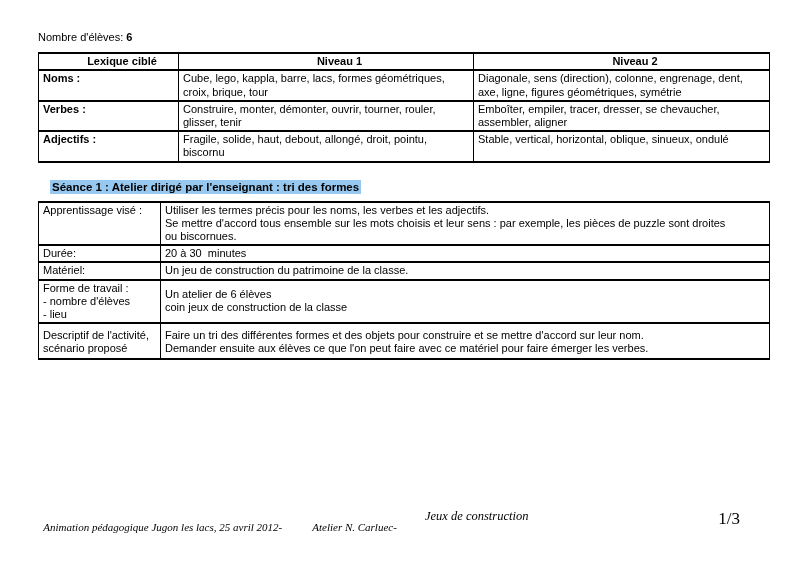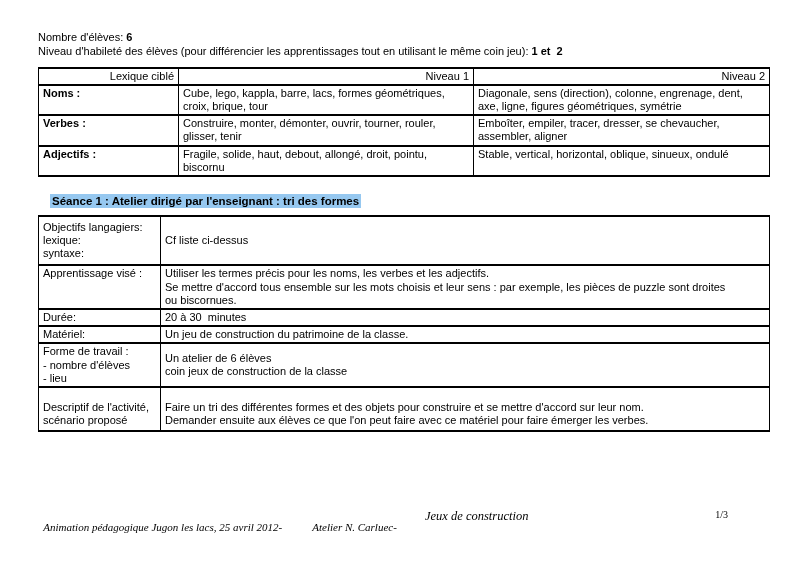--- a/index.html
+++ b/index.html
@@ -35,63 +35,62 @@
     border:1px solid #000;
     border-top-width:2px;
     border-bottom-width:2px;
     padding:1px 4px;
     line-height:1.2;
     white-space:pre-wrap;
     word-wrap:break-word;
     font-size:11px;
     text-align:left;
   }
-  .doc th { text-align:right; font-weight:normal; vertical-align:middle;padding-left:31px; }
+  .doc th { text-align:center; font-weight:bold; vertical-align:middle;padding-left:31px; }
   .lexique td { vertical-align:top; }
   .lexique td.rowlabel { font-weight:bold; }
 
   .seance-heading {
     font-weight:bold;
     font-size:11.5px;
     margin:18px 0 2px 12px;
   }
   .seance td.rowlabel { vertical-align:top; }
   .seance td.rowvalue { vertical-align:middle; }
   .seance tr.r-objectifs td { padding-top:4px; padding-bottom:4px; }
-  .seance tr.r-descriptif td { padding-top:13px; padding-bottom:3px; }
+  .seance tr.r-descriptif td { padding-top:5px; padding-bottom:3px; }
   td.italic { font-style:italic; }
 
   .footer {
     position:absolute;
     left:38px; right:34px; top:509px;
     font-family:"Liberation Serif", serif;
     font-style:italic;
     font-size:11px;
     white-space:pre;
   }
   .footer .left-b { margin-left:30px; }
   .footer .doc-title {
     position:absolute; left:387px; top:0;
     font-size:12.5px;
   }
   .footer .page-num {
-    position:absolute; right:38px; top:0;
+    position:absolute; right:26px; top:0;
     font-style:normal;
-    font-size:10px;
+    font-size:17px;
   }
 </style>
 </head>
 <body>
 
 <div class="page">
 
 
   <div class="info"><span>Nombre d'élèves: </span><b>6</b></div>
 
-  <div class="info"><span>Niveau d'habileté des élèves (pour différencier les apprentissages tout en utilisant le même coin jeu): </span><b>1 et  2</b></div>
 
   <table class="doc lexique">
     <colgroup>
         <col style="width:140px">
         <col style="width:295px">
         <col style="width:296px">
       </colgroup>
     <thead>
       <tr>
         <th>Lexique ciblé</th>
@@ -124,26 +123,20 @@
   </table>
 
   <div class="seance-heading"><span class="hl">Séance 1 : Atelier dirigé par l'enseignant : tri des formes</span></div>
 
   <table class="doc seance">
     <colgroup>
         <col style="width:122px">
         <col style="width:609px">
       </colgroup>
     <tbody>
-      <tr class="r-objectifs">
-        <td class="rowlabel">Objectifs langagiers:
-lexique:
-syntaxe:</td>
-        <td class="rowvalue">Cf liste ci-dessus</td>
-      </tr>
       <tr>
         <td class="rowlabel">Apprentissage visé :</td>
         <td class="rowvalue">Utiliser les termes précis pour les noms, les verbes et les adjectifs.
 Se mettre d'accord tous ensemble sur les mots choisis et leur sens : par exemple, les pièces de puzzle sont droites
 ou biscornues.</td>
       </tr>
       <tr>
         <td class="rowlabel">Durée:</td>
         <td class="rowvalue">20 à 30  minutes</td>
       </tr>

